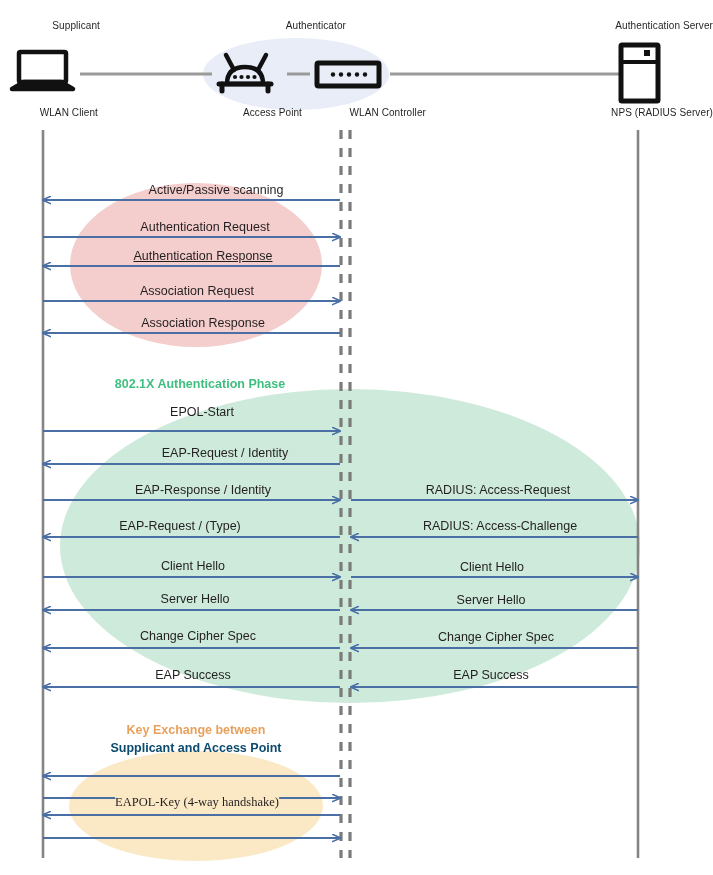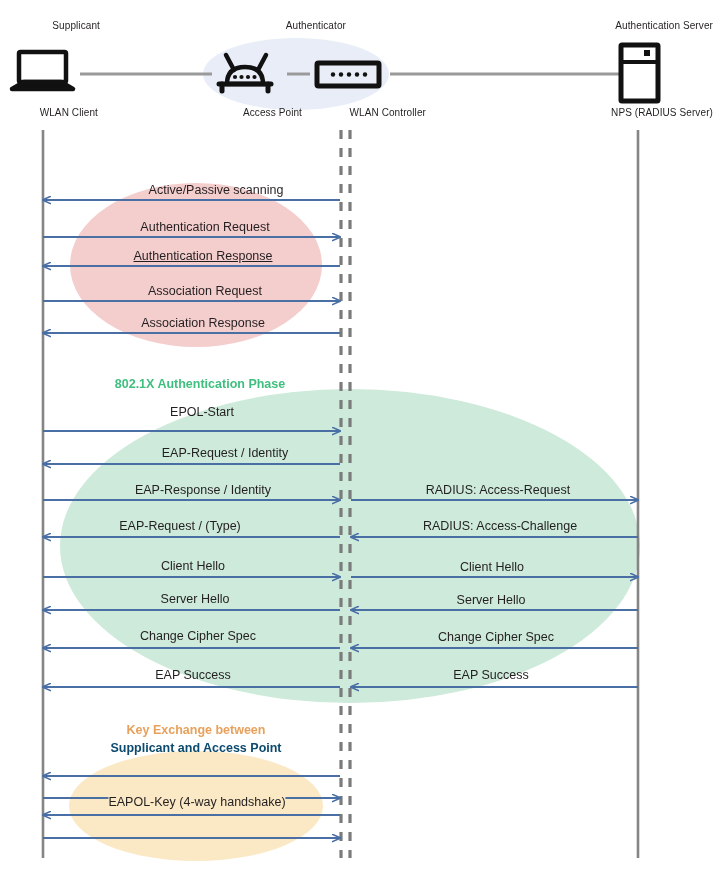--- a/index.html
+++ b/index.html
@@ -171,33 +171,33 @@
 
 
   <div class="phase-title" style="left:70px; top:375px; width:260px; color:#3fbf7f;">802.1X Authentication Phase</div>
 
   <div class="phase-title" style="left:66px; top:721px; width:260px; color:#e8a15c;">Key Exchange between</div>
   <div class="phase-title" style="left:66px; top:739px; width:260px; color:#0c4a6e;">Supplicant and Access Point</div>
 
   <div class="msg-label" style="left:216px; top:183px;">Active/Passive scanning</div>
   <div class="msg-label" style="left:205px; top:220px;">Authentication  Request</div>
   <div class="msg-label" style="left:203px; top:249px;text-decoration:underline;">Authentication  Response</div>
-  <div class="msg-label" style="left:205px; top:284px;">Association Request</div>
+  <div class="msg-label" style="left:197px; top:284px;">Association Request</div>
   <div class="msg-label" style="left:203px; top:316px;">Association Response</div>
 
   <div class="msg-label" style="left:202px; top:405px;">EPOL-Start</div>
   <div class="msg-label" style="left:206px; top:446px;padding-left:38px;">EAP-Request / Identity</div>
   <div class="msg-label" style="left:203px; top:483px;">EAP-Response / Identity</div>
   <div class="msg-label" style="left:180px; top:519px;">EAP-Request / (Type)</div>
   <div class="msg-label" style="left:193px; top:559px;">Client Hello</div>
   <div class="msg-label" style="left:195px; top:592px;">Server Hello</div>
   <div class="msg-label" style="left:198px; top:629px;">Change Cipher Spec</div>
   <div class="msg-label" style="left:193px; top:668px;">EAP Success</div>
 
-  <div class="msg-label" style="left:197px; top:795px; background:#fbe9c6;">EAPOL-Key (4-way handshake)</div>
+  <div class="msg-label" style="left:197px; top:795px; background:#fbe9c6;font-family:Liberation Serif, serif;">EAPOL-Key (4-way handshake)</div>
 
   <div class="msg-label" style="left:498px; top:483px;">RADIUS: Access-Request</div>
   <div class="msg-label" style="left:500px; top:519px;">RADIUS: Access-Challenge</div>
   <div class="msg-label" style="left:492px; top:560px;">Client Hello</div>
   <div class="msg-label" style="left:491px; top:593px;">Server Hello</div>
   <div class="msg-label" style="left:496px; top:630px;">Change Cipher Spec</div>
   <div class="msg-label" style="left:491px; top:668px;">EAP Success</div>
 
 </div>
 

